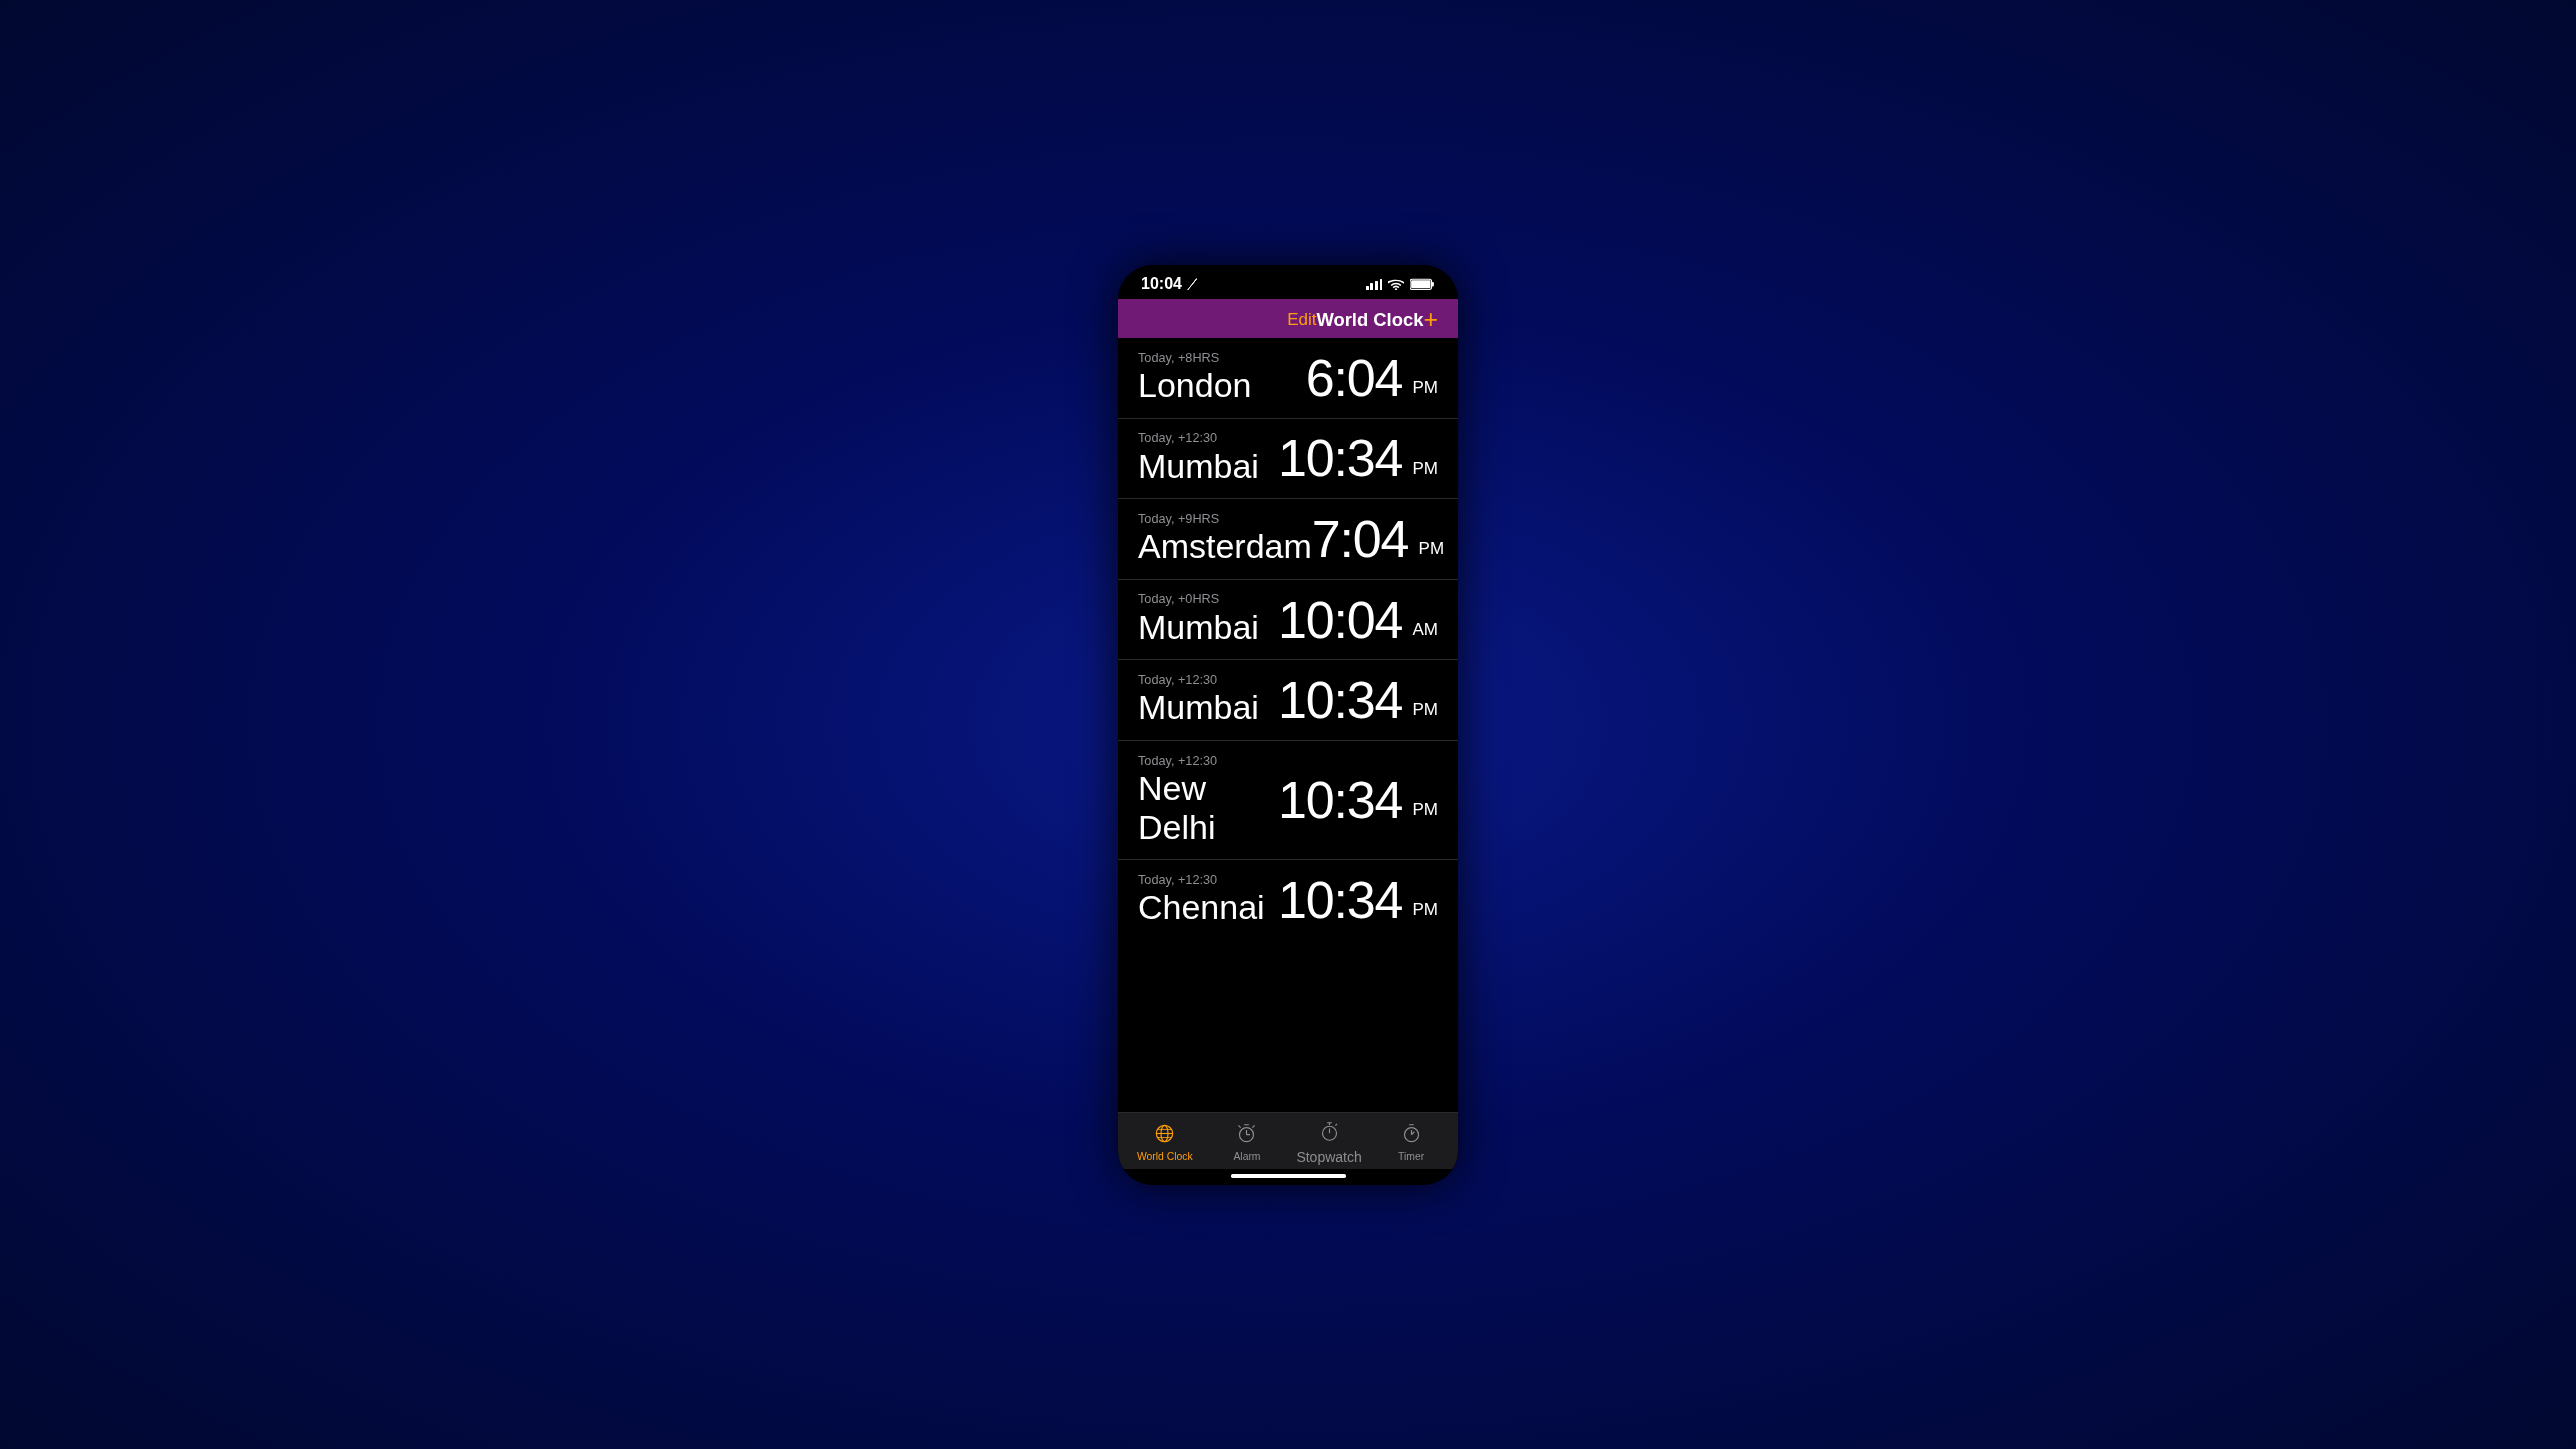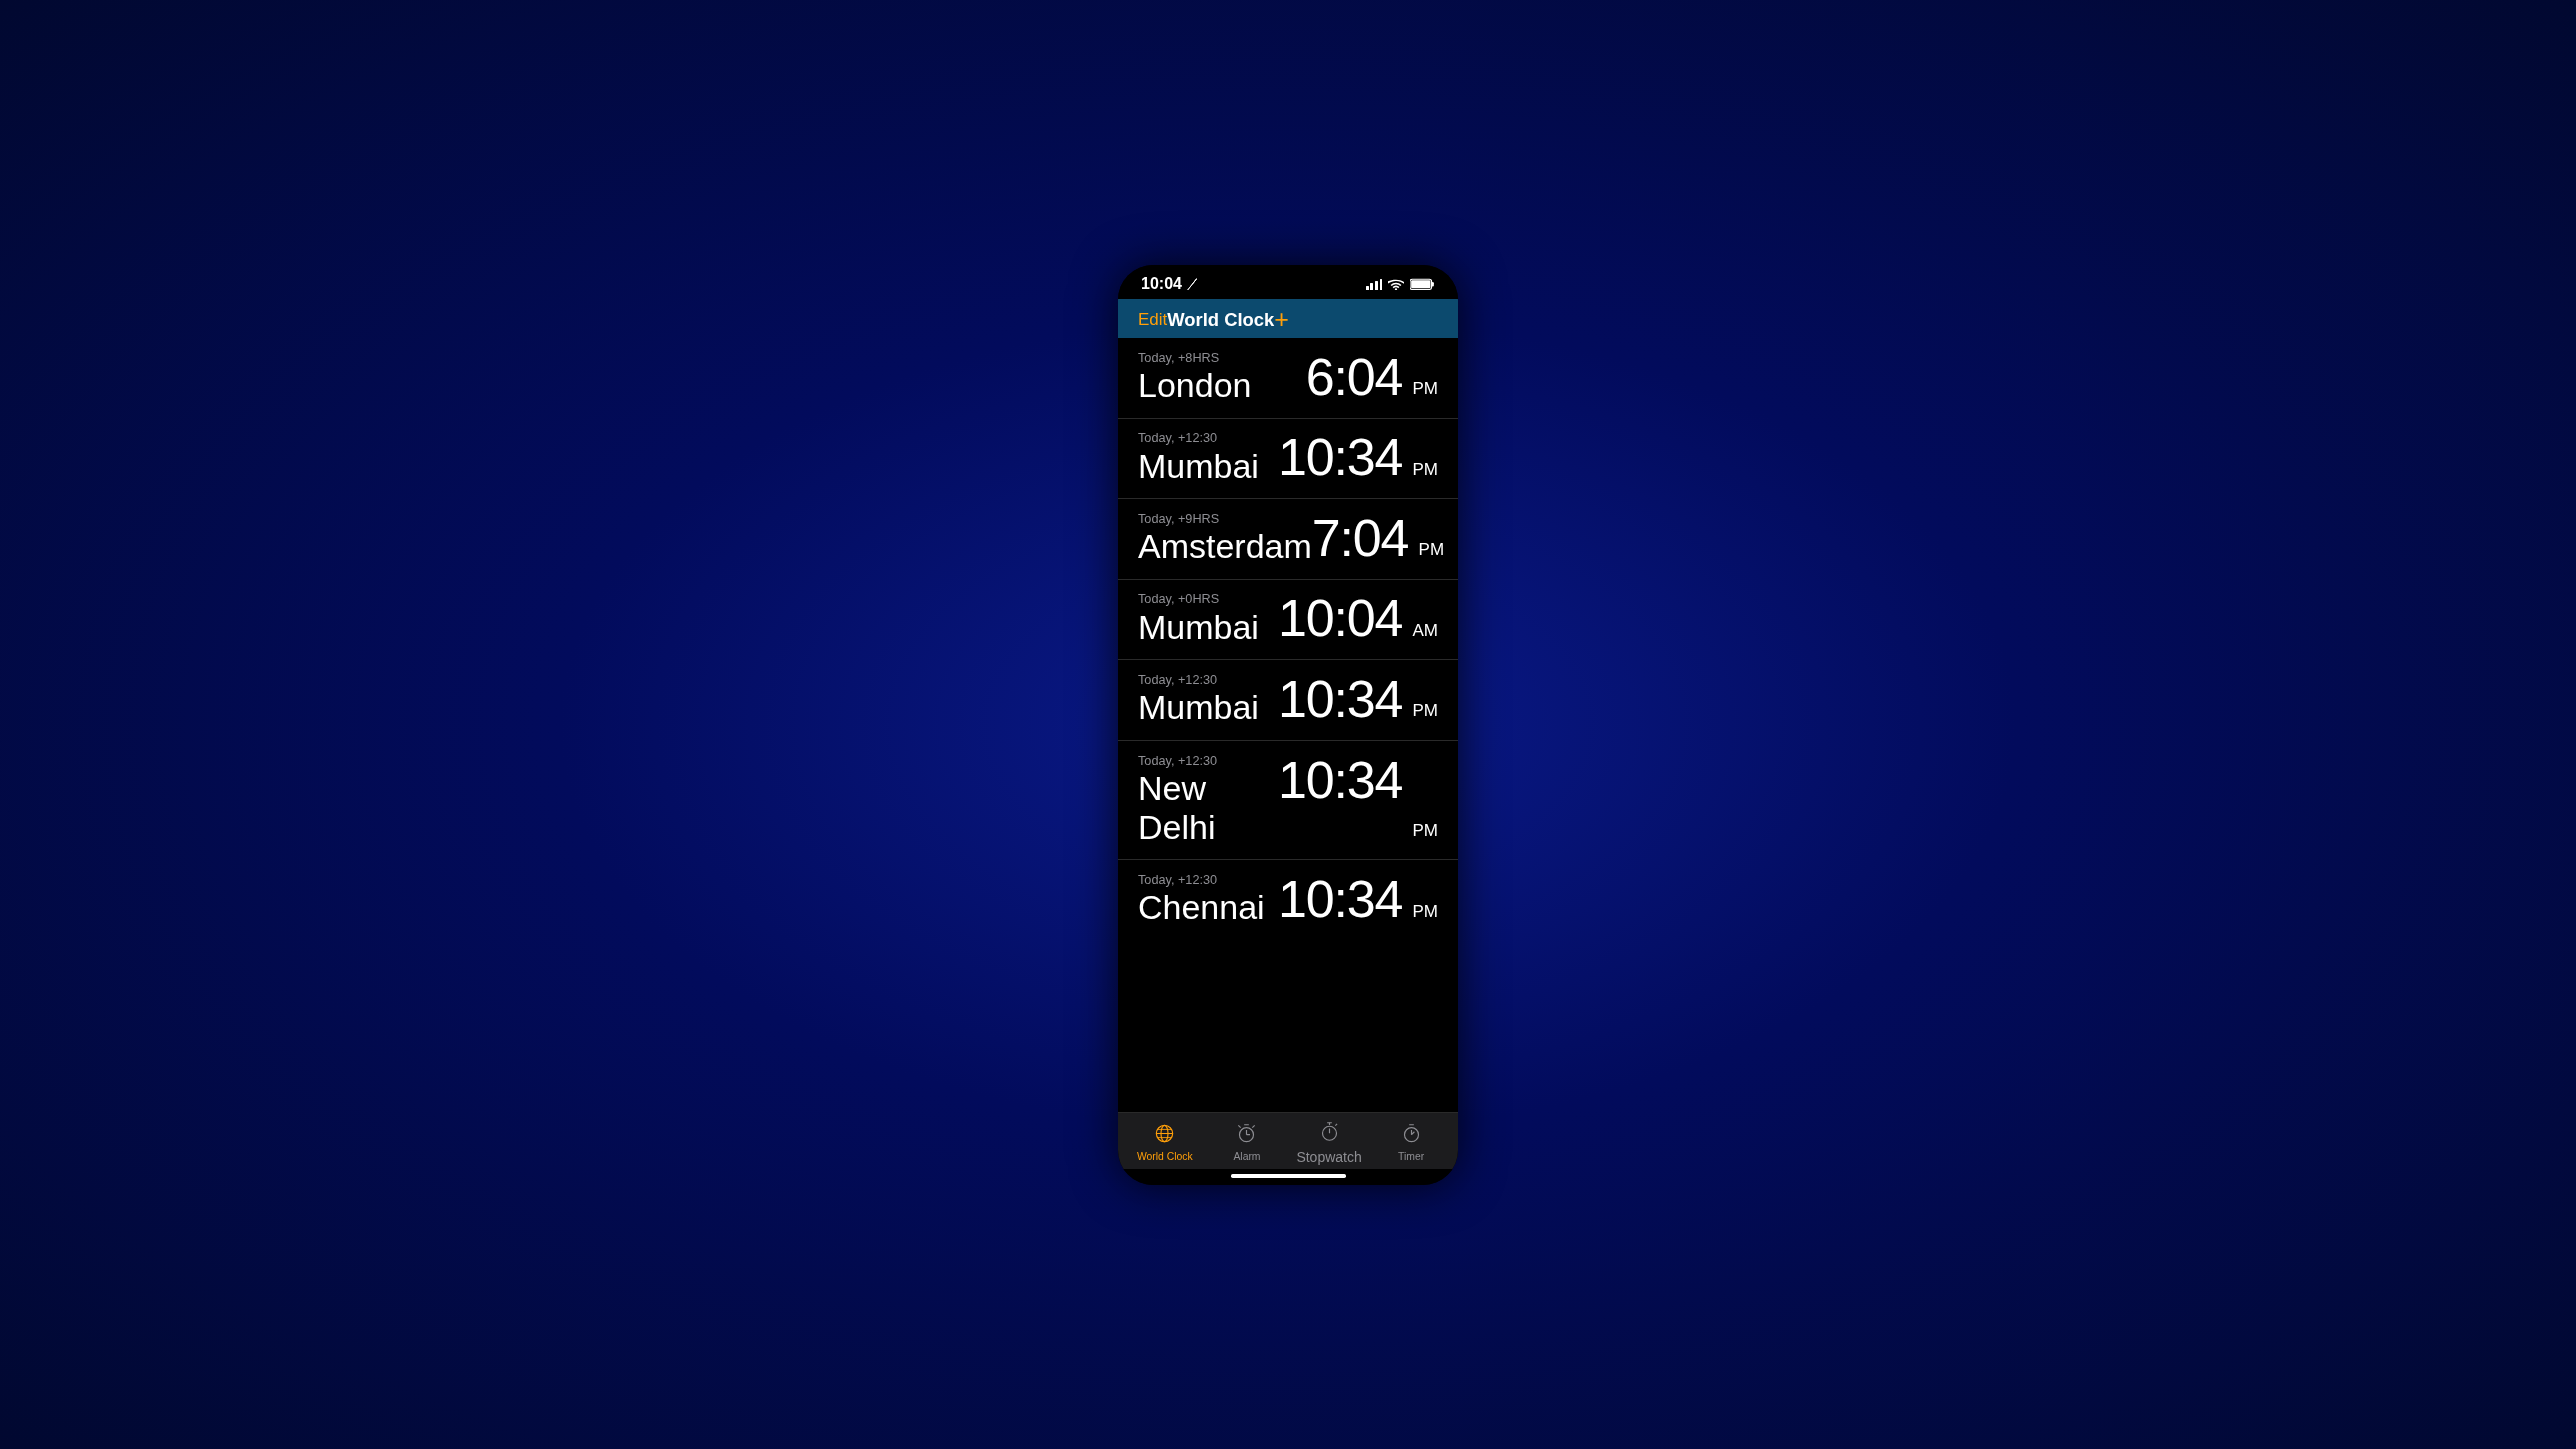--- a/index.html
+++ b/index.html
@@ -59,24 +59,24 @@
 
     .signal-bar {
       width: 2.9px;
       background: #fff;
       border-radius: 0.6px;
     }
 
     
     .nav-bar {
       display: flex;
-      justify-content: flex-start;
+      justify-content: flex-end;
       align-items: center;
       padding: 8.6px 20px 5.8px;
-      background: #0c4a6e;
+      background: #701a75;
     }
 
     .nav-edit {
       color: #FF9F0A;
       font-size: 17px;
       font-weight: 400;
     }
 
     .nav-title {
       color: #fff;
@@ -94,20 +94,21 @@
     
     .clock-list {
       flex: 1;
       background: #000;
       overflow: hidden;
     }
 
     .clock-item {
       display: flex;
       justify-content: space-between;
+      align-items: center;
       padding: 12.7px 20px;
       border-bottom: 0.6px solid #2a2a2a;
     }
 
     .clock-item:last-child {
       border-bottom: none;
     }
 
     .clock-info {
       display: flex;

